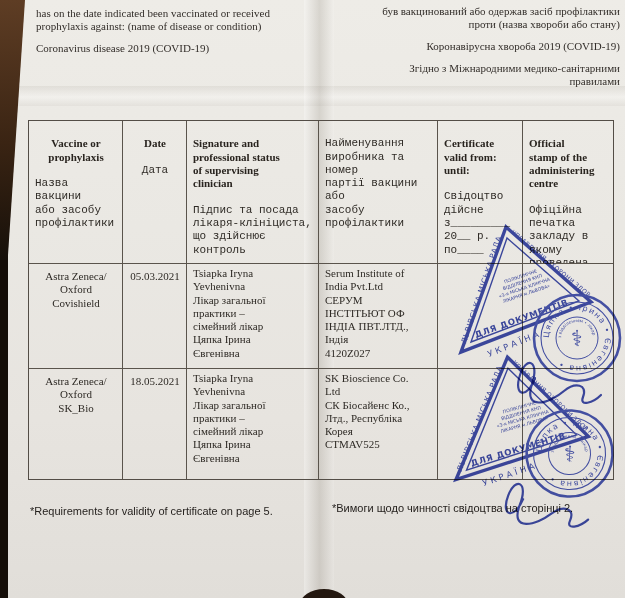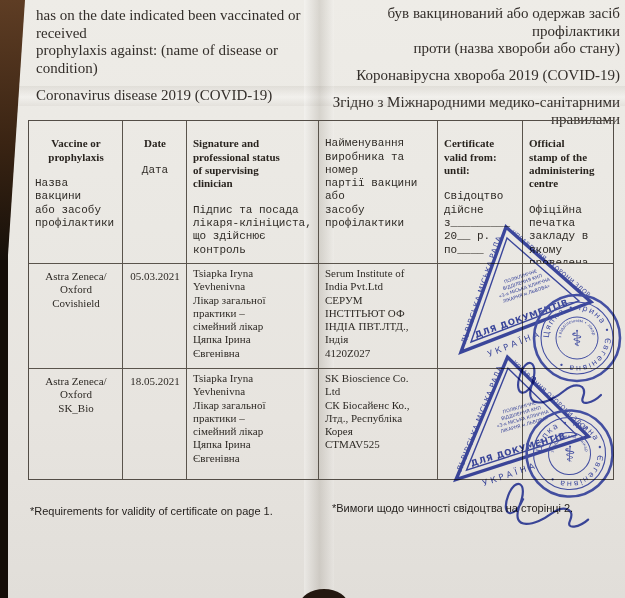--- a/index.html
+++ b/index.html
@@ -25,21 +25,21 @@
   }
   .crease-h{
     position:absolute;left:0;top:86px;width:100%;height:20px;
     background:linear-gradient(180deg, rgba(120,112,100,0.10) 0%, rgba(255,255,255,0.28) 55%, rgba(120,112,100,0.07) 100%);
     pointer-events:none;
   }
   .bottom-blob{
     position:absolute;left:300px;top:589px;width:48px;height:16px;
     background:#241810;border-radius:50% 50% 0 0 / 100% 100% 0 0;z-index:2;
   }
-  .intro p{margin:0 0 9px 0;font-size:15px;line-height:1.18;color:#332e2a;white-space:pre-line;}
+  .intro p{margin:0 0 9px 0;font-size:11px;line-height:1.18;color:#332e2a;white-space:pre-line;}
   .intro-en{position:absolute;left:36px;top:7px;width:284px;}
   .intro-uk{position:absolute;left:322px;top:5px;width:298px;text-align:right;}
   .vtable{
     position:absolute;left:28px;top:120px;width:584px;height:358px;z-index:2;
     display:grid;
     grid-template-columns:94px 64px 132px 119px 85px 90px;
     grid-template-rows:143px 105px 110px;
     border:1.4px solid #534d46;
     background:transparent;
   }
@@ -266,17 +266,17 @@
         <path id="s2C2" d="M -16,0 A 16,16 0 1,1 16,0 A 16,16 0 1,1 -16,0" fill="none"></path>
         <text font-size="4.2" fill="#3a49b2">
           <textPath href="#s2C2">з відділенням • лікар</textPath>
         </text>
         <text y="8" font-size="22" fill="#3a49b2" text-anchor="middle">⚕</text>
       </g>
       <path d="M80,148 c-8,22 -22,18 -15,-3 c6,-19 20,-15 12,9 c-9,28 18,19 32,7 c11,-9 24,-7 19,6 c-4,10 10,6 18,-2" stroke="#2f3ea8" stroke-width="2.2" fill="none" stroke-linecap="round"></path>
     </g>
   </svg>
 
-  <div class="footnote fn-en">*Requirements for validity of certificate on page 1.</div>
+  <div class="footnote fn-en">*Requirements for validity of certificate on page 5.</div>
   <div class="footnote fn-uk">*Вимоги щодо чинності свідоцтва на сторінці 2.</div>
 </div>
 
 <div class="bottom-blob"></div>
 
 </body></html>

